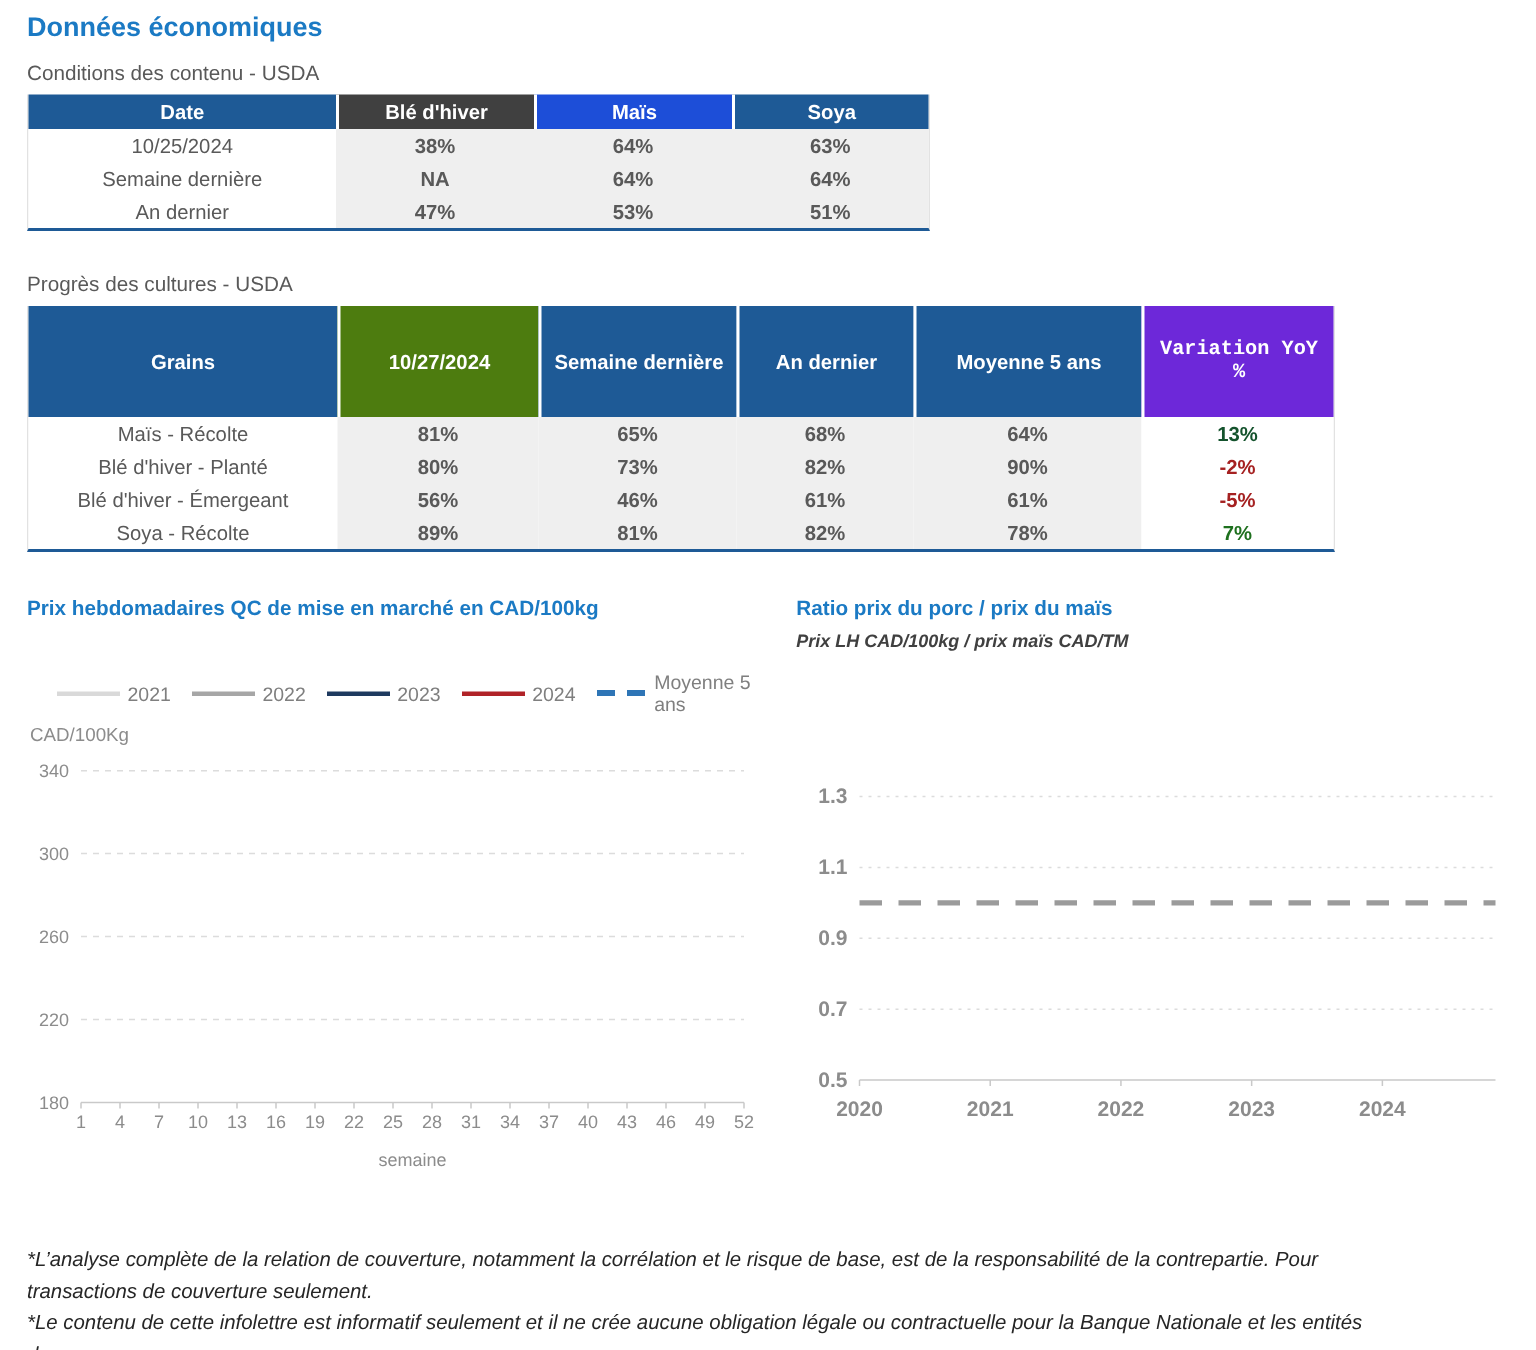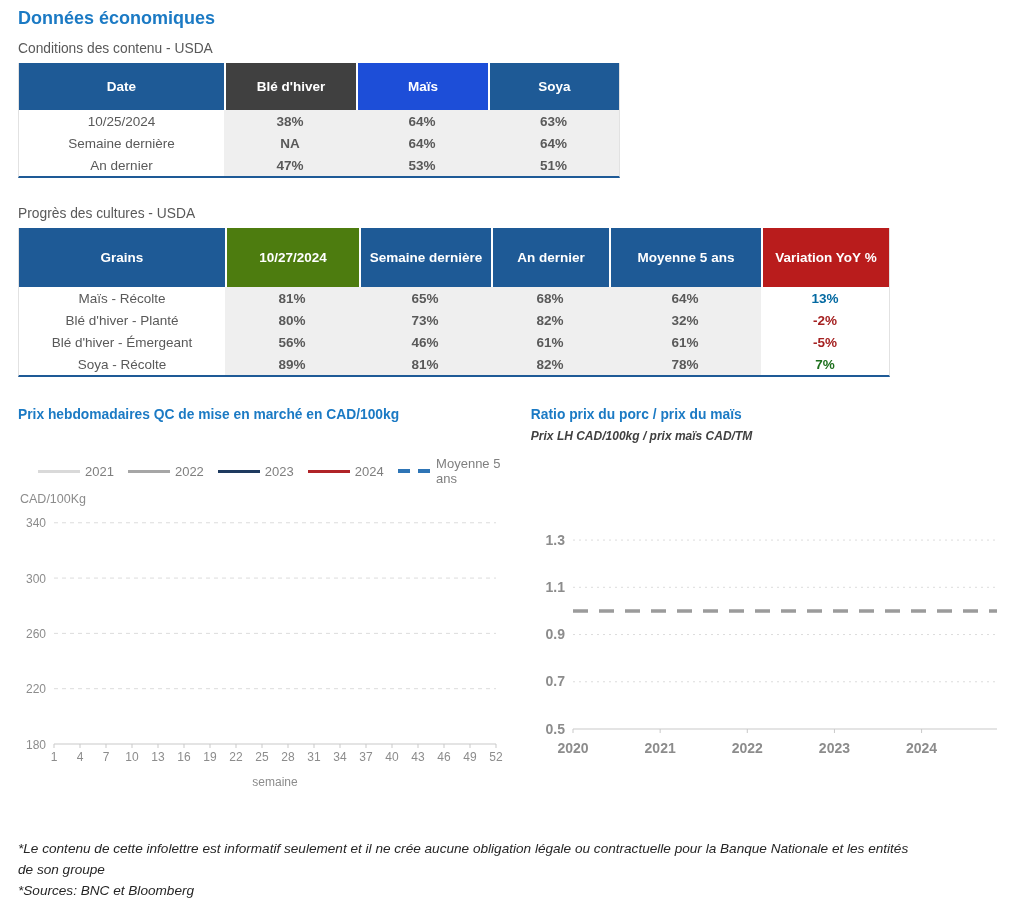--- a/index.html
+++ b/index.html
@@ -15,21 +15,21 @@
   .page-title { font-size: 18px; font-weight: bold; margin-bottom: 12px; }
   .table-title { font-size: 13.8px; color: #595959; margin-bottom: 7px; font-weight: 400; }
 
   table.data-table {
     border-collapse: separate; border-spacing: 0;
     border-left: 1px solid #E2E2E2; border-right: 1px solid #E2E2E2;
     table-layout: fixed;
   }
   table.data-table th {
     color: #fff; font-size: 13.5px; font-weight: bold;
-    text-align: center; padding: 16px 5px;
+    text-align: center; padding: 4px 5px;
     border-left: 2px solid #fff;
   }
   table.data-table th:first-child { border-left: none; }
   table.data-table.tall-head th { padding: 22px 5px; }
   table.data-table td {
     font-size: 13.5px; color: #595959; text-align: center;
     padding: 3.5px 5px;
   }
   table.data-table td.rowlabel { background: #fff; font-weight: 400; }
   table.data-table td.val { background: #EFEFEF; font-weight: bold; }
@@ -119,38 +119,38 @@
           <col style="width: 152px;">
           <col style="width: 128px;">
         </colgroup>
         <thead>
           <tr>
             <th style="background: rgb(30, 90, 150);">Grains</th>
             <th style="background: #4d7c0f;">10/27/2024</th>
             <th style="background: rgb(30, 90, 150);">Semaine dernière</th>
             <th style="background: rgb(30, 90, 150);">An dernier</th>
             <th style="background: rgb(30, 90, 150);">Moyenne 5 ans</th>
-            <th style="background: #b91c1c;">Variation YoY %</th>
+            <th style="background: #6d28d9; font-family: Liberation Mono, monospace;">Variation YoY %</th>
           </tr>
         </thead>
         <tbody>
           <tr>
             <td class="rowlabel">Maïs - Récolte</td>
             <td class="val">81%</td>
             <td class="val">65%</td>
             <td class="val">68%</td>
             <td class="val">64%</td>
-            <td class="variation" style="color: #0369a1;">13%</td>
+            <td class="variation" style="color: #14532d;">13%</td>
           </tr>
           <tr>
             <td class="rowlabel">Blé d'hiver - Planté</td>
             <td class="val">80%</td>
             <td class="val">73%</td>
             <td class="val">82%</td>
-            <td class="val">32%</td>
+            <td class="val">90%</td>
             <td class="variation" style="color: rgb(165, 33, 33);">-2%</td>
           </tr>
           <tr>
             <td class="rowlabel">Blé d'hiver - Émergeant</td>
             <td class="val">56%</td>
             <td class="val">46%</td>
             <td class="val">61%</td>
             <td class="val">61%</td>
             <td class="variation" style="color: rgb(165, 33, 33);">-5%</td>
           </tr>
@@ -274,17 +274,18 @@
           <line x1="390.5849802371542" x2="390.5849802371542" y1="230" y2="234" stroke="#C9C9C9" stroke-width="1"></line>
           <text x="390.5849802371542" y="254" text-anchor="middle" class="tickR">2024</text>
           <line x1="42" x2="466" y1="111.91489361702126" y2="111.91489361702126" stroke="#9B9B9B" stroke-width="3.5" stroke-dasharray="15 11"></line>
           <path d="MNaN 149.7 LNaN 147.3 LNaN 152.1 LNaN 145.0 LNaN 140.3 LNaN 147.3 LNaN 152.1 LNaN 159.1 LNaN 135.5 LNaN 100.1 LNaN 81.2 LNaN 116.6 LNaN 88.3 LNaN 60.0 LNaN 93.0 LNaN 135.5 LNaN 163.9 LNaN 173.3 LNaN 166.2 LNaN 175.7 LNaN 178.0 LNaN 168.6 LNaN 159.1 LNaN 147.3 LNaN 135.5 LNaN 126.1 LNaN 130.8 LNaN 135.5 LNaN 128.4 LNaN 130.8 LNaN 135.5 LNaN 123.7 LNaN 111.9 LNaN 100.1 LNaN 88.3 LNaN 81.2 LNaN 93.0 LNaN 83.6 LNaN 76.5 LNaN 88.3 LNaN 100.1 LNaN 111.9 LNaN 123.7 LNaN 130.8 LNaN 140.3 LNaN 147.3 LNaN 154.4 LNaN 161.5 LNaN 166.2 LNaN 171.0 LNaN 173.3 LNaN 175.7 LNaN 175.7 LNaN 182.8 LNaN 187.5 LNaN 189.9 LNaN 182.8 LNaN 178.0 LNaN 168.6 LNaN 159.1 LNaN 147.3 LNaN 130.8 LNaN 119.0 LNaN 111.9 LNaN 121.4 LNaN 130.8 LNaN 123.7 LNaN 135.5 LNaN 147.3 LNaN 159.1 LNaN 163.9 LNaN 147.3 LNaN 123.7 LNaN 100.1 LNaN 93.0 LNaN 111.9 LNaN 123.7 LNaN 128.4 LNaN 116.6 LNaN 93.0 LNaN 78.9 LNaN 83.6 LNaN 81.2 LNaN 76.5 LNaN 88.3 LNaN 95.4 LNaN 107.2 LNaN 121.4 LNaN 130.8 LNaN 121.4 LNaN 111.9 LNaN 121.4 LNaN 135.5 LNaN 147.3 LNaN 154.4 LNaN 159.1 LNaN 163.9 LNaN 168.6 LNaN 175.7 LNaN 182.8 LNaN 185.1 LNaN 182.8 LNaN 178.0 LNaN 180.4 LNaN 182.8 LNaN 187.5 LNaN 189.9 LNaN 194.6 LNaN 192.2 LNaN 187.5 LNaN 178.0 LNaN 163.9 LNaN 154.4 LNaN 159.1 LNaN 168.6 LNaN 178.0 LNaN 182.8 LNaN 178.0 LNaN 171.0 LNaN 163.9 LNaN 168.6 LNaN 178.0 LNaN 182.8 LNaN 180.4 LNaN 175.7 LNaN 171.0 LNaN 163.9 LNaN 159.1 LNaN 152.1 LNaN 154.4 LNaN 159.1 LNaN 163.9 LNaN 154.4 LNaN 135.5 LNaN 107.2 LNaN 83.6 LNaN 69.4 LNaN 88.3 LNaN 111.9 LNaN 130.8 LNaN 147.3 LNaN 154.4 LNaN 159.1 LNaN 163.9 LNaN 159.1 LNaN 154.4 LNaN 159.1 LNaN 163.9 LNaN 168.6 LNaN 171.0 LNaN 166.2 LNaN 168.6 LNaN 171.0 LNaN 168.6 LNaN 166.2 LNaN 163.9 LNaN 166.2 LNaN 168.6 LNaN 171.0 LNaN 173.3 LNaN 178.0 LNaN 182.8 LNaN 187.5 LNaN 194.6 LNaN 199.3 LNaN 201.7 LNaN 206.4 LNaN 201.7 LNaN 194.6 LNaN 187.5 LNaN 182.8 LNaN 192.2 LNaN 201.7 LNaN 208.7 LNaN 211.1 LNaN 206.4 LNaN 194.6 LNaN 182.8 LNaN 171.0 LNaN 159.1 LNaN 154.4 LNaN 135.5 LNaN 111.9 LNaN 88.3 LNaN 69.4 LNaN 57.6 LNaN 64.7 LNaN 76.5 LNaN 83.6 LNaN 93.0 LNaN 100.1 LNaN 111.9 LNaN 119.0 LNaN 123.7 LNaN 130.8 LNaN 135.5 LNaN 140.3 LNaN 137.9 LNaN 135.5 LNaN 140.3 LNaN 145.0 LNaN 149.7 LNaN 152.1 LNaN 147.3 LNaN 145.0 LNaN 147.3 LNaN 149.7 LNaN 147.3 LNaN 149.7 LNaN 154.4 LNaN 159.1 LNaN 161.5 LNaN 163.9 LNaN 166.2 LNaN 168.6 LNaN 163.9 LNaN 156.8 LNaN 149.7 LNaN 142.6 LNaN 135.5 LNaN 140.3 LNaN 130.8 LNaN 121.4 LNaN 111.9 LNaN 102.5 LNaN 95.4 LNaN 100.1 LNaN 93.0 LNaN 83.6 LNaN 74.1 LNaN 83.6 LNaN 88.3 LNaN 81.2 LNaN 85.9 LNaN 88.3 LNaN 83.6 LNaN 76.5 LNaN 83.6 LNaN 88.3 LNaN 78.9 LNaN 69.4 LNaN 60.0 LNaN 50.5 LNaN 41.1 LNaN 31.6 LNaN 24.5 LNaN 29.3 LNaN 34.0 LNaN 45.8 LNaN 60.0 LNaN 76.5 LNaN 88.3 LNaN 81.2 LNaN 76.5 " fill="none" stroke="#1F5E8D" stroke-width="2.6" stroke-linejoin="round" stroke-linecap="round" stroke-dasharray="none"></path>
         </svg>
     </div>
 
   </div>
 
   <div class="footnotes" id="footnotes">
+      <div class="footnote">*L’analyse complète de la relation de couverture, notamment la corrélation et le risque de base, est de la responsabilité de la contrepartie. Pour transactions de couverture seulement.</div>
       <div class="footnote">*Le contenu de cette infolettre est informatif seulement et il ne crée aucune obligation légale ou contractuelle pour la Banque Nationale et les entités de son groupe</div>
       <div class="footnote">*Sources: BNC et Bloomberg</div>
     </div>
 
 </div>
 
 </body></html>

